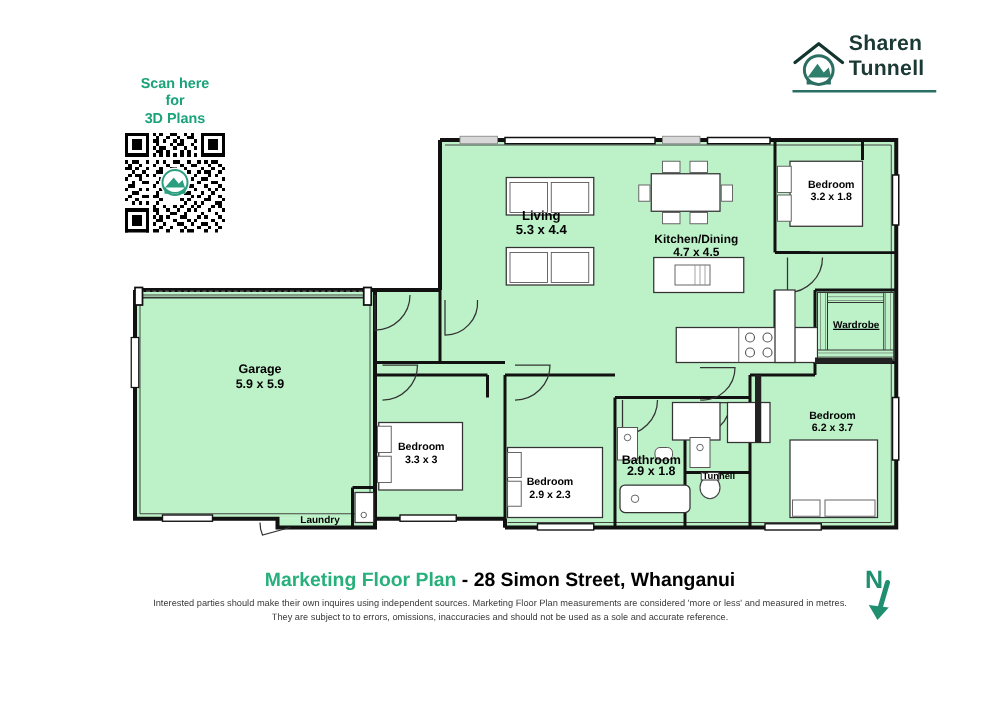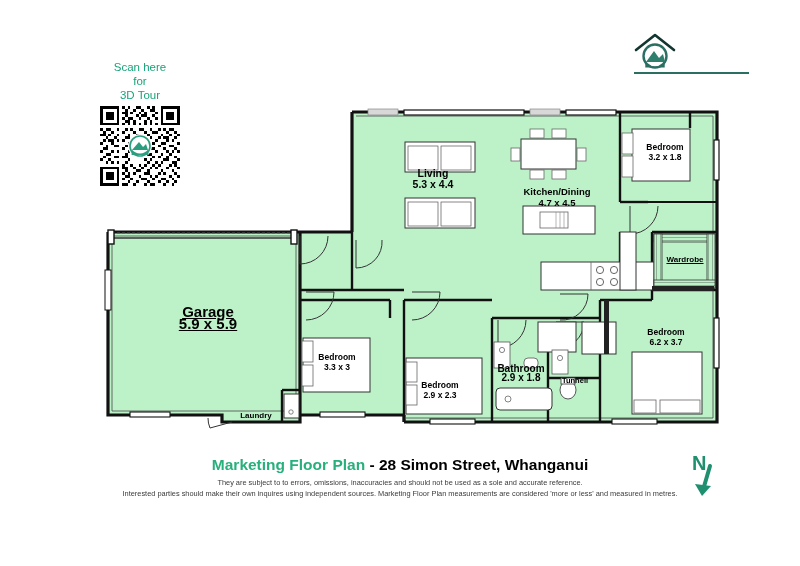--- a/index.html
+++ b/index.html
@@ -58,21 +58,21 @@
   
   .scan-block {
     position: absolute;
     left: 90px;
     top: 60px;
     width: 100px;
     text-align: center;
   }
   .scan-text {
     font-family: "Liberation Sans", sans-serif;
-    font-weight: normal;
+    font-weight: bold;
     font-size: 11.5px;
     line-height: 14px;
     color: #1aa37a;
   }
   .qr-wrap {
     margin-top: 4px;
     width: 80px;
     height: 80px;
     margin-left: auto;
     margin-right: auto;
@@ -157,27 +157,31 @@
 
   <div class="logo-block">
     <div class="logo-mark">
       <svg width="44" height="42" viewBox="0 0 44 42">
         <path d="M3 20 L22 5 L41 20" fill="none" stroke="#12352f" stroke-width="2.6" stroke-linecap="round" stroke-linejoin="round"></path>
         <circle cx="22" cy="26" r="11.5" fill="none" stroke="#2b6f63" stroke-width="2.4"></circle>
         <path d="M12.3 31.5 A11.5 11.5 0 0 0 31.7 31.5 L31.7 37.5 L12.3 37.5 Z" fill="#2b6f63"></path>
         <path d="M13 32 L21 21 L26 28 L30 24 L32 32 Z" fill="#2f7f6d"></path>
       </svg>
     </div>
+    <div class="logo-text">
+      <span>Sharen</span><br>
+      <span>Tunnell</span>
+    </div>
     <div class="logo-underline"></div>
   </div>
 
   <div class="scan-block">
     <div class="scan-text">Scan here</div>
     <div class="scan-text">for</div>
-    <div class="scan-text">3D Tour</div>
+    <div class="scan-text">3D Plans</div>
     <div class="qr-wrap">
       <svg width="80" height="80" viewBox="0 0 29 29" shape-rendering="crispEdges">
         <rect x="0" y="0" width="29" height="29" fill="#ffffff"></rect>
         <g fill="#000000">
 
           <rect x="0" y="0" width="7" height="1"></rect>
             <rect x="0" y="6" width="7" height="1"></rect>
           <rect x="0" y="0" width="1" height="7"></rect>
             <rect x="6" y="0" width="1" height="7"></rect>
           <rect x="2" y="2" width="3" height="3"></rect>
@@ -631,21 +635,21 @@
 
     <div class="room-label" style="left:658px; top:254px; width:54px; font-size:8px;text-decoration:underline;">
       <span class="rname">Wardrobe</span>
     </div>
 
     <div class="room-label" style="left:630px; top:327px; width:72px; font-size:8.5px; line-height:10px;">
       <span class="rname">Bedroom</span>
       <span class="rdim">6.2 x 3.7</span>
     </div>
 
-    <div class="room-label" style="left:168px; top:306px; width:80px; font-size:15px; line-height:12px;text-decoration:underline;">
+    <div class="room-label" style="left:168px; top:290px; width:80px; font-size:10px; line-height:12px;">
       <span class="rname">Garage</span>
       <span class="rdim">5.9 x 5.9</span>
     </div>
 
     <div class="room-label" style="left:305px; top:352px; width:64px; font-size:8.5px; line-height:10px;">
       <span class="rname">Bedroom</span>
       <span class="rdim">3.3 x 3</span>
     </div>
 
     <div class="room-label" style="left:404px; top:380px; width:72px; font-size:8.5px; line-height:10px;">
@@ -665,22 +669,22 @@
     <div class="room-label" style="left:230px; top:410px; width:52px; font-size:8px;text-align:center;">
       <span class="rname">Laundry</span>
     </div>
   </div>
 
   <div class="footer">
     <div class="title-line">
       <span class="title-green">Marketing Floor Plan</span><span> - </span><span>28 Simon Street, Whanganui</span>
     </div>
     <div class="disclaimer">
+      <div>Interested parties should make their own inquires using independent sources.  Marketing Floor Plan measurements are considered 'more or less' and measured in metres.</div>
       <div>They are subject to to errors, omissions, inaccuracies and should not be used as a sole and accurate reference.</div>
-      <div>Interested parties should make their own inquires using independent sources.  Marketing Floor Plan measurements are considered 'more or less' and measured in metres.</div>
     </div>
   </div>
 
   <div class="north">
     <svg width="44" height="52" viewBox="0 0 44 52">
       <text x="6" y="20" font-family="Liberation Sans, sans-serif" font-size="20" font-weight="bold" fill="#1f8f70">N</text>
       <path d="M24 16 L17 40" stroke="#1f8f70" stroke-width="4" stroke-linecap="round" fill="none"></path>
       <path d="M9 34 L16 46 L25 36 Z" fill="#1f8f70"></path>
     </svg>
   </div>

